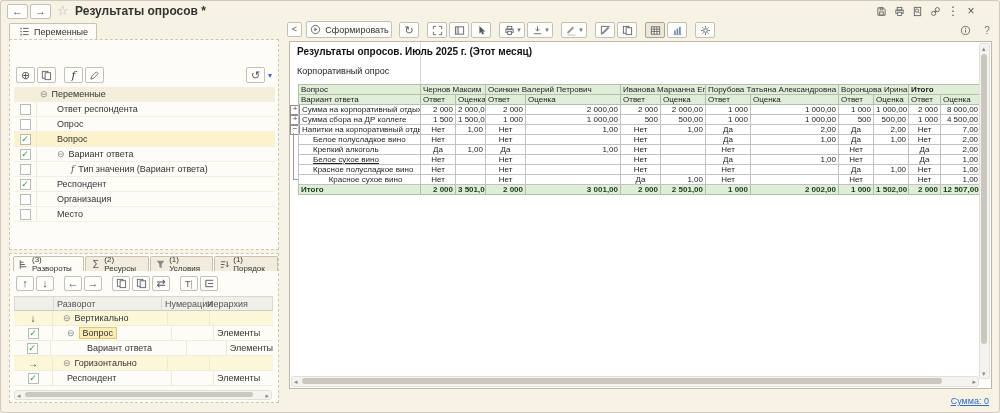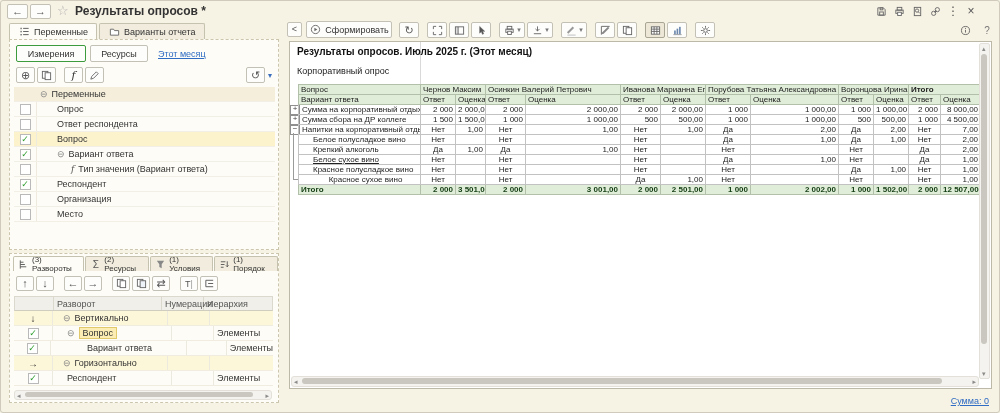--- a/index.html
+++ b/index.html
@@ -108,40 +108,23 @@
         <span class="ic">
           <svg width="11" height="11" viewBox="0 0 12 12" fill="none" stroke="#666" stroke-width="1">
             <path d="M4.5 2.6h6M4.5 6h6M4.5 9.4h6" stroke="#555"></path>
             <rect x="1.5" y="1.9" width="1.6" height="1.6" fill="#777" stroke="none"></rect>
             <rect x="1.5" y="5.3" width="1.6" height="1.6" fill="#777" stroke="none"></rect>
             <rect x="1.5" y="8.7" width="1.6" height="1.6" fill="#777" stroke="none"></rect>
           </svg>
         </span>
         <span>Переменные</span>
       </div>
-      <div class="tab">
-        <span class="ic">
-          <svg width="11" height="11" viewBox="0 0 12 12" fill="none" stroke="#666" stroke-width="1">
-            <path d="M1.5 3.5h3.5l1 1.5h4.5v5h-9z" fill="#fff"></path>
-          </svg>
-        </span>
-        <span>Варианты отчета</span>
-      </div>
     </div>
 
   <div class="panel abs" style="left:8px;top:38px;width:270px;height:211px">
-    <div class="abs" style="left:6px;top:5px;display:flex;gap:4px;align-items:center">
-      <div class="btn" style="width:70px;height:17px;border-color:#3c9b3c">
-          <span>Измерения</span>
-        </div>
-      <div class="btn" style="width:58px;height:17px">
-          <span>Ресурсы</span>
-        </div>
-      <span class="link" style="margin-left:6px">Этот месяц</span>
-    </div>
     <div id="tree-toolbar" class="abs" style="left:6px;top:27px;display:flex;gap:2px">
         <div class="btn" style="width: 19px; height: 16px;">
           <span class="ic gl">⊕</span>
         </div>
         <div class="btn" style="width: 19px; height: 16px;">
           <span class="ic">
             <svg width="11" height="11" viewBox="0 0 12 12" fill="none" stroke="#666" stroke-width="1">
               <rect x="1.5" y="1.5" width="6" height="7.5" fill="#fff"></rect>
               <rect x="4.5" y="3" width="6" height="7.5" fill="#fff"></rect>
             </svg>
@@ -170,29 +153,29 @@
         <div class="trow group">
           <span style="width: 26px;"></span>
           <span class="exp">⊖</span>
           <span>Переменные</span>
         </div>
         <div class="trow">
           <div class="cbc">
             <span class="cb"></span>
           </div>
           <div style="display: flex; align-items: center; padding-left: 20px;">
-            <span>Опрос</span>
+            <span>Ответ респондента</span>
           </div>
         </div>
         <div class="trow">
           <div class="cbc">
             <span class="cb"></span>
           </div>
           <div style="display: flex; align-items: center; padding-left: 20px;">
-            <span>Ответ респондента</span>
+            <span>Опрос</span>
           </div>
         </div>
         <div class="trow sel">
           <div class="cbc">
             <span class="cb">✓</span>
           </div>
           <div style="display: flex; align-items: center; padding-left: 20px;">
             <span>Вопрос</span>
           </div>
         </div>

